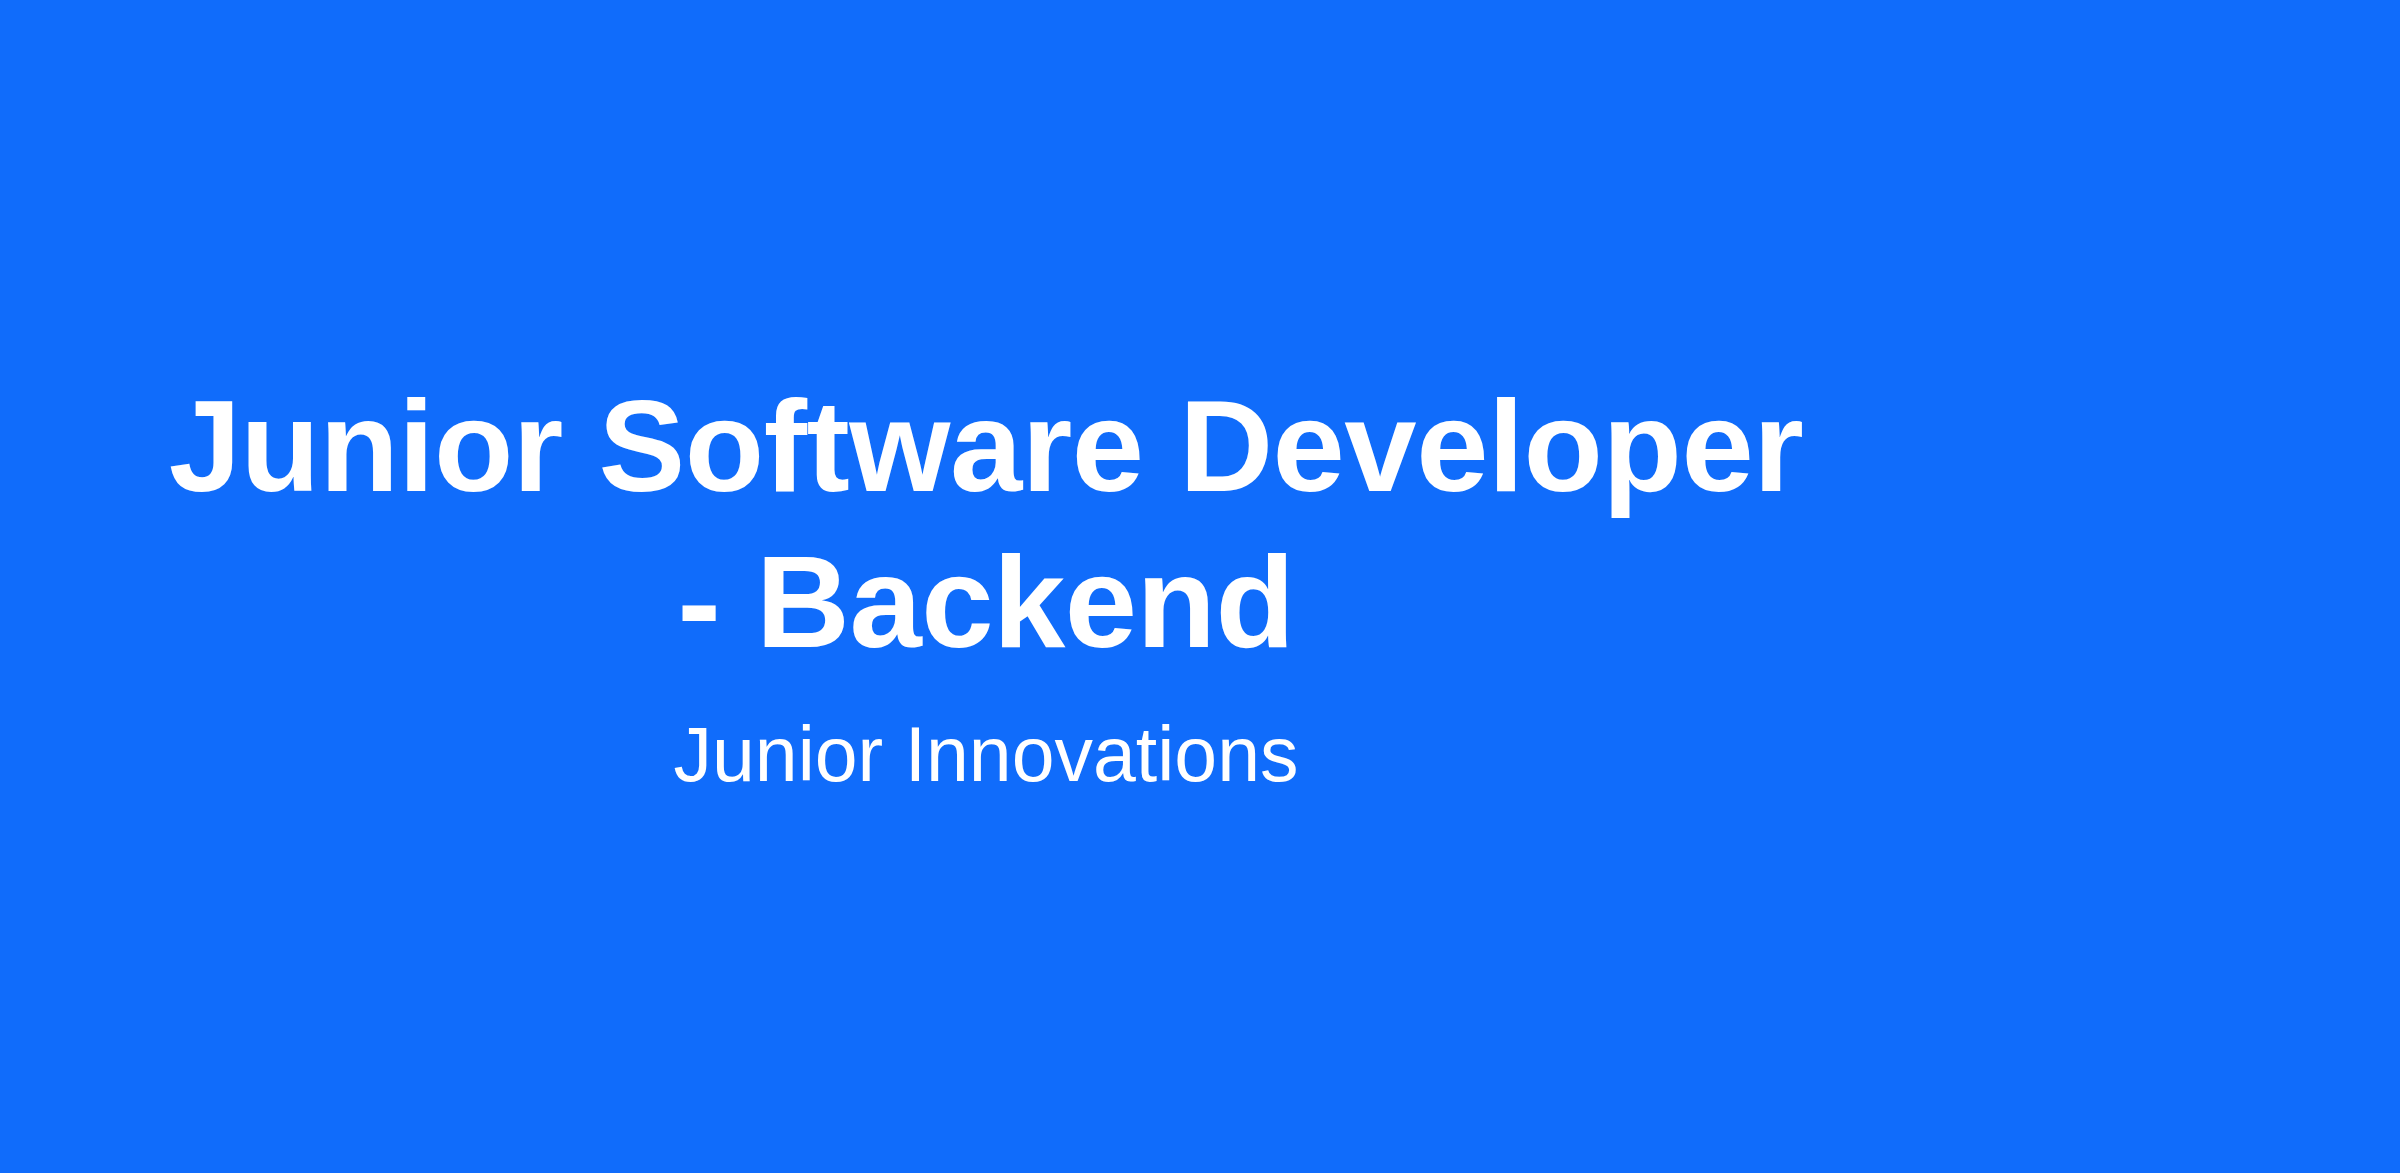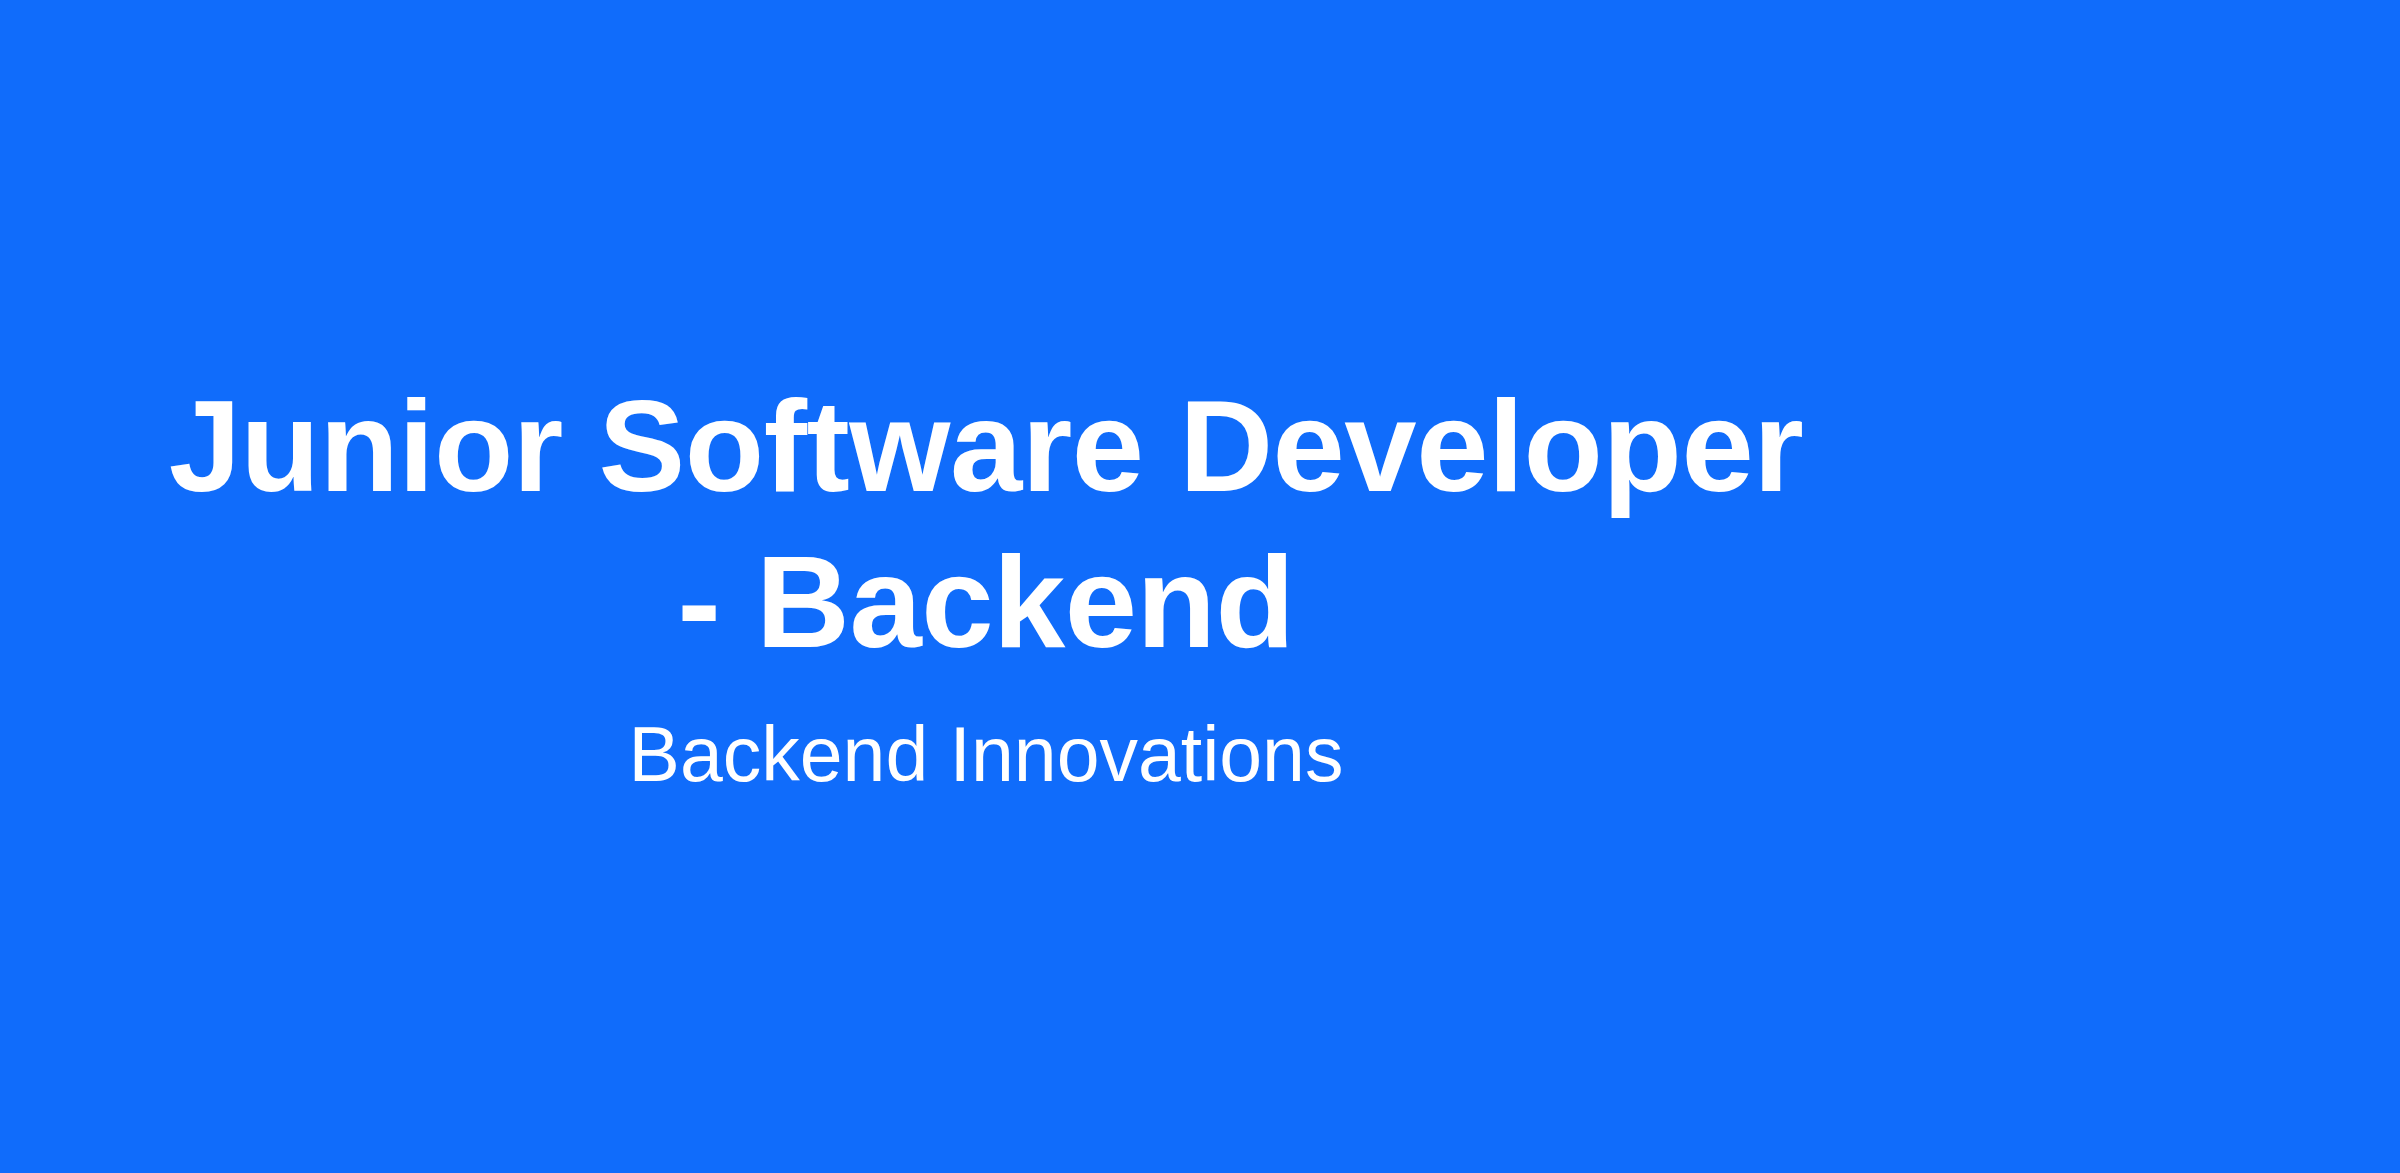--- a/index.html
+++ b/index.html
@@ -67,16 +67,16 @@
 </style>
 </head>
 <body>
 
 <div class="hero-banner">
 
   <div class="hero-inner">
 
     <h1 class="job-title">Junior Software Developer - Backend</h1>
 
-    <p class="company-name">Backend Innovations</p>
+    <p class="company-name">Junior Innovations</p>
 
   </div>
 </div>
 
 </body></html>

